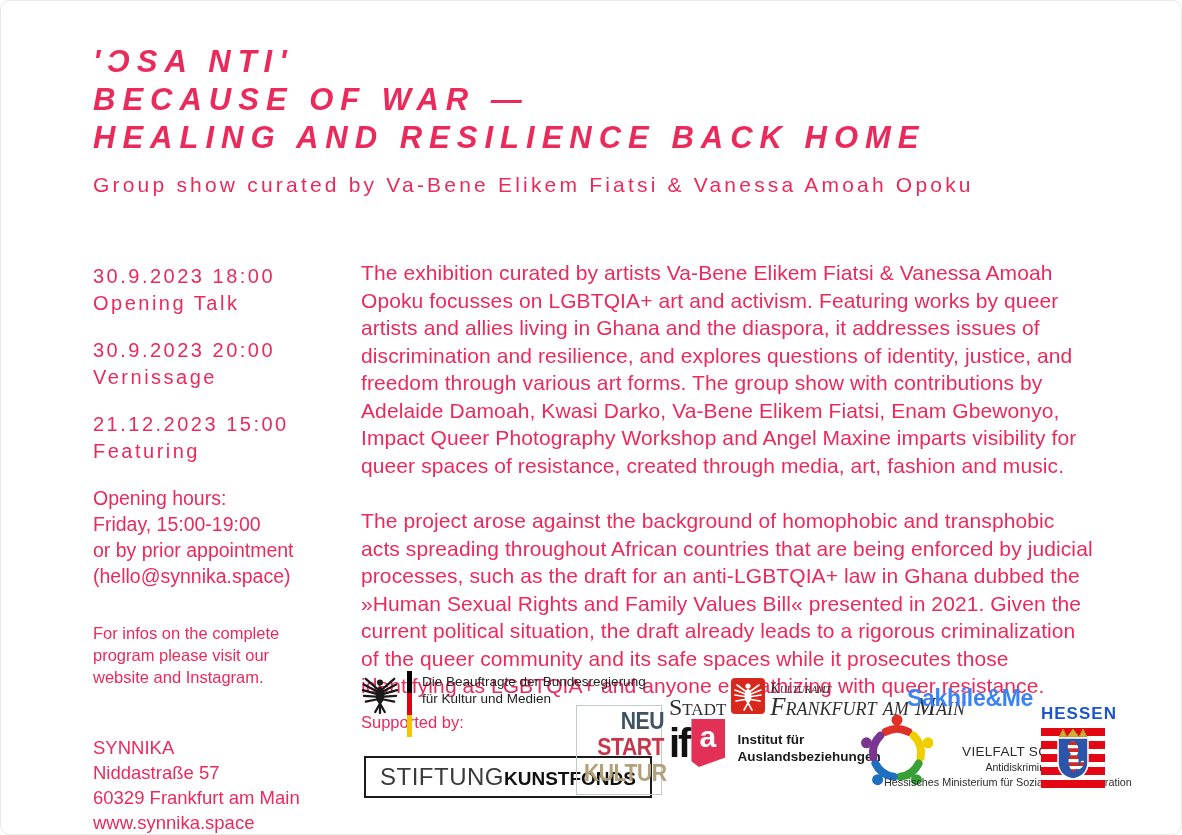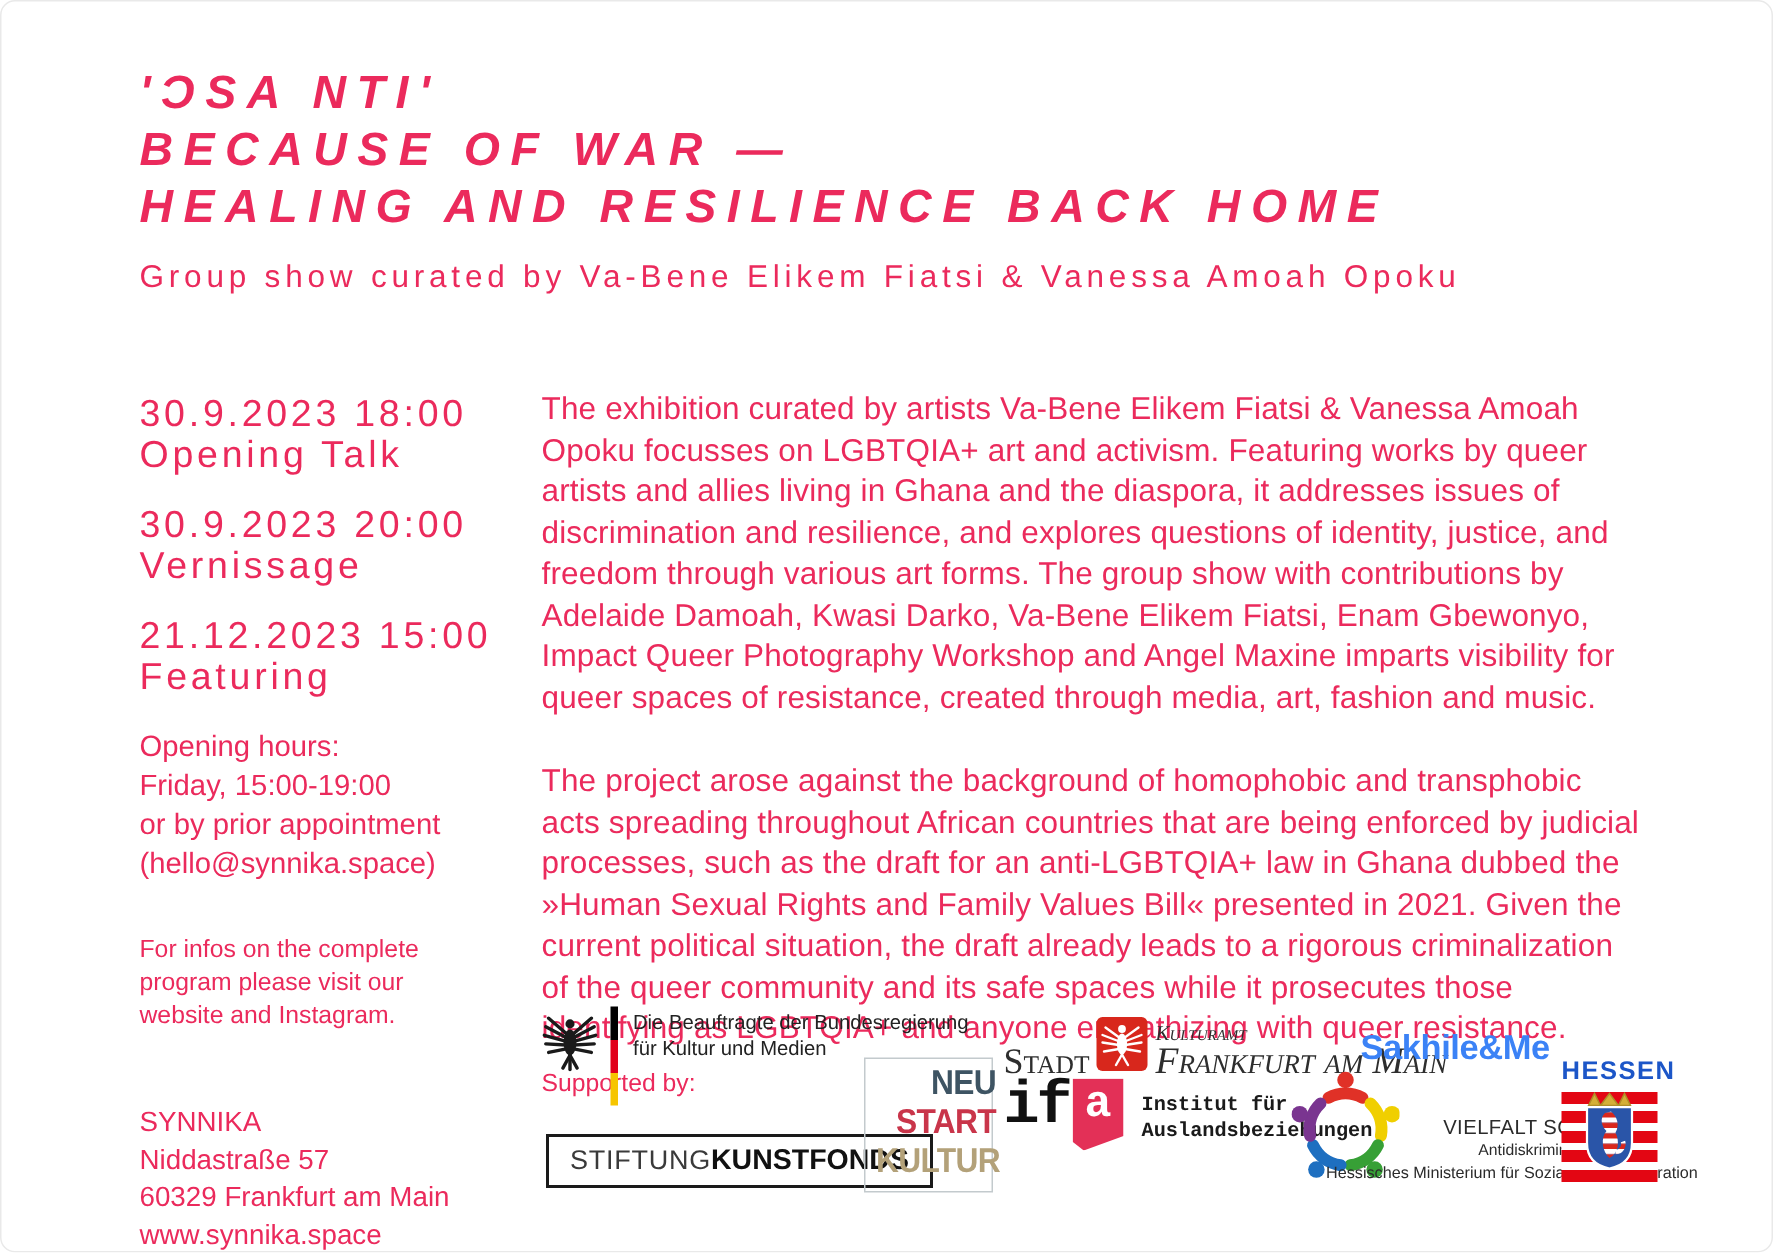--- a/index.html
+++ b/index.html
@@ -8,21 +8,21 @@
   .card { position:absolute; inset:0; border:1px solid #e9e9e9; border-radius:10px; background:#fff; }
 
   
   .header { position:absolute; left:92px; top:42px; }
   .title-line { font-style:italic; font-size:31px; line-height:38px; letter-spacing:7px; font-weight:700; white-space:nowrap; }
   .subtitle { margin-top:16px; font-size:21px; letter-spacing:3.2px; white-space:nowrap; }
 
   
   .sidebar { position:absolute; left:92px; top:262px; width:258px; }
   .event { margin-bottom:20px; }
-  .event div { font-size:25px; line-height:27px; letter-spacing:2.5px; white-space:nowrap; }
+  .event div { font-size:20px; line-height:27px; letter-spacing:2.5px; white-space:nowrap; }
   .hours { margin-top:8px; }
   .hours div { font-size:19.5px; line-height:26px; }
   .note { margin-top:33px; }
   .note div { font-size:16.5px; line-height:22px; }
   .address { margin-top:47px; }
   .address div { font-size:18.5px; line-height:25px; }
 
   
   .main { position:absolute; left:360px; top:258px; width:737px; }
   .para { font-size:21px; line-height:27.5px; letter-spacing:0.1px; }
@@ -34,40 +34,40 @@
   .logo { position:absolute; }
 
   
   .bkm { left:0; top:6; display:flex; align-items:flex-start; }
   .bkm-bar { width:5px; height:66px; margin:0 10px 0 8px;
              background:linear-gradient(180deg,#000 0 34%,#e1001a 34% 67%,#f6c500 67% 100%); }
   .bkm-text { font-size:13.5px; line-height:17px; color:#222; padding-top:2px; }
 
   
   .kunstfonds { left:3px; top:85px; border:2px solid #1a1a1a; padding:5px 14px; white-space:nowrap; }
-  .kf1 { font-size:18px; letter-spacing:0.5px; color:#3a3a3a; }
+  .kf1 { font-size:24px; letter-spacing:0.5px; color:#3a3a3a; }
   .kf2 { font-size:19px; font-weight:700; color:#111;margin-top:16px; }
 
   
   .neustart { left:215px; top:34px; width:86px; height:90px; border:1px solid #c3cacd;
               text-align:right; padding:2px 2px 0 0; }
   .neustart div { font-weight:700; font-size:23px; line-height:26px; letter-spacing:-0.5px;
                   transform:scaleX(0.92); transform-origin:right; margin-right:-5px; }
 
   
   .frankfurt { left:308px; top:6px; display:flex; align-items:flex-end;
                font-family:"Liberation Serif","DejaVu Serif",serif; color:#2e2e2e; }
   .ffm-stadt { font-variant:small-caps; font-size:24px; line-height:24px; }
   .ffm-crest { margin:0 4px; }
   .ffm-right { display:flex; flex-direction:column;font-style:italic; }
   .ffm-amt { font-variant:small-caps; font-size:14px; line-height:13px; }
   .ffm-city { font-variant:small-caps; font-size:25px; line-height:24px; white-space:nowrap; }
 
   
-  .ifa { left:308px; top:48px; display:flex; align-items:flex-start;font-family:Liberation Mono, monospace; }
+  .ifa { left:308px; top:48px; display:flex; align-items:center; }
   .ifa-if { font-size:40px; font-weight:700; color:#111; line-height:40px; letter-spacing:-2px; }
   .ifa-flag { width:34px; height:48px; margin-left:2px; background:#e33057; position:relative;
               clip-path:polygon(0 0,100% 0,100% 80%,22% 100%,0 88%); }
   .ifa-flag span { position:absolute; top:1px; left:8px; color:#fff; font-size:30px; font-weight:700; }
   .ifa-text { margin-left:12px; margin-top:10px; font-size:13.5px; font-weight:700; line-height:17px; color:#1a1a1a; }
 
   
   .sakhile { left:546px; top:14px; font-size:23px; font-weight:700; color:#3b82f6; letter-spacing:-0.3px; }
 
   

